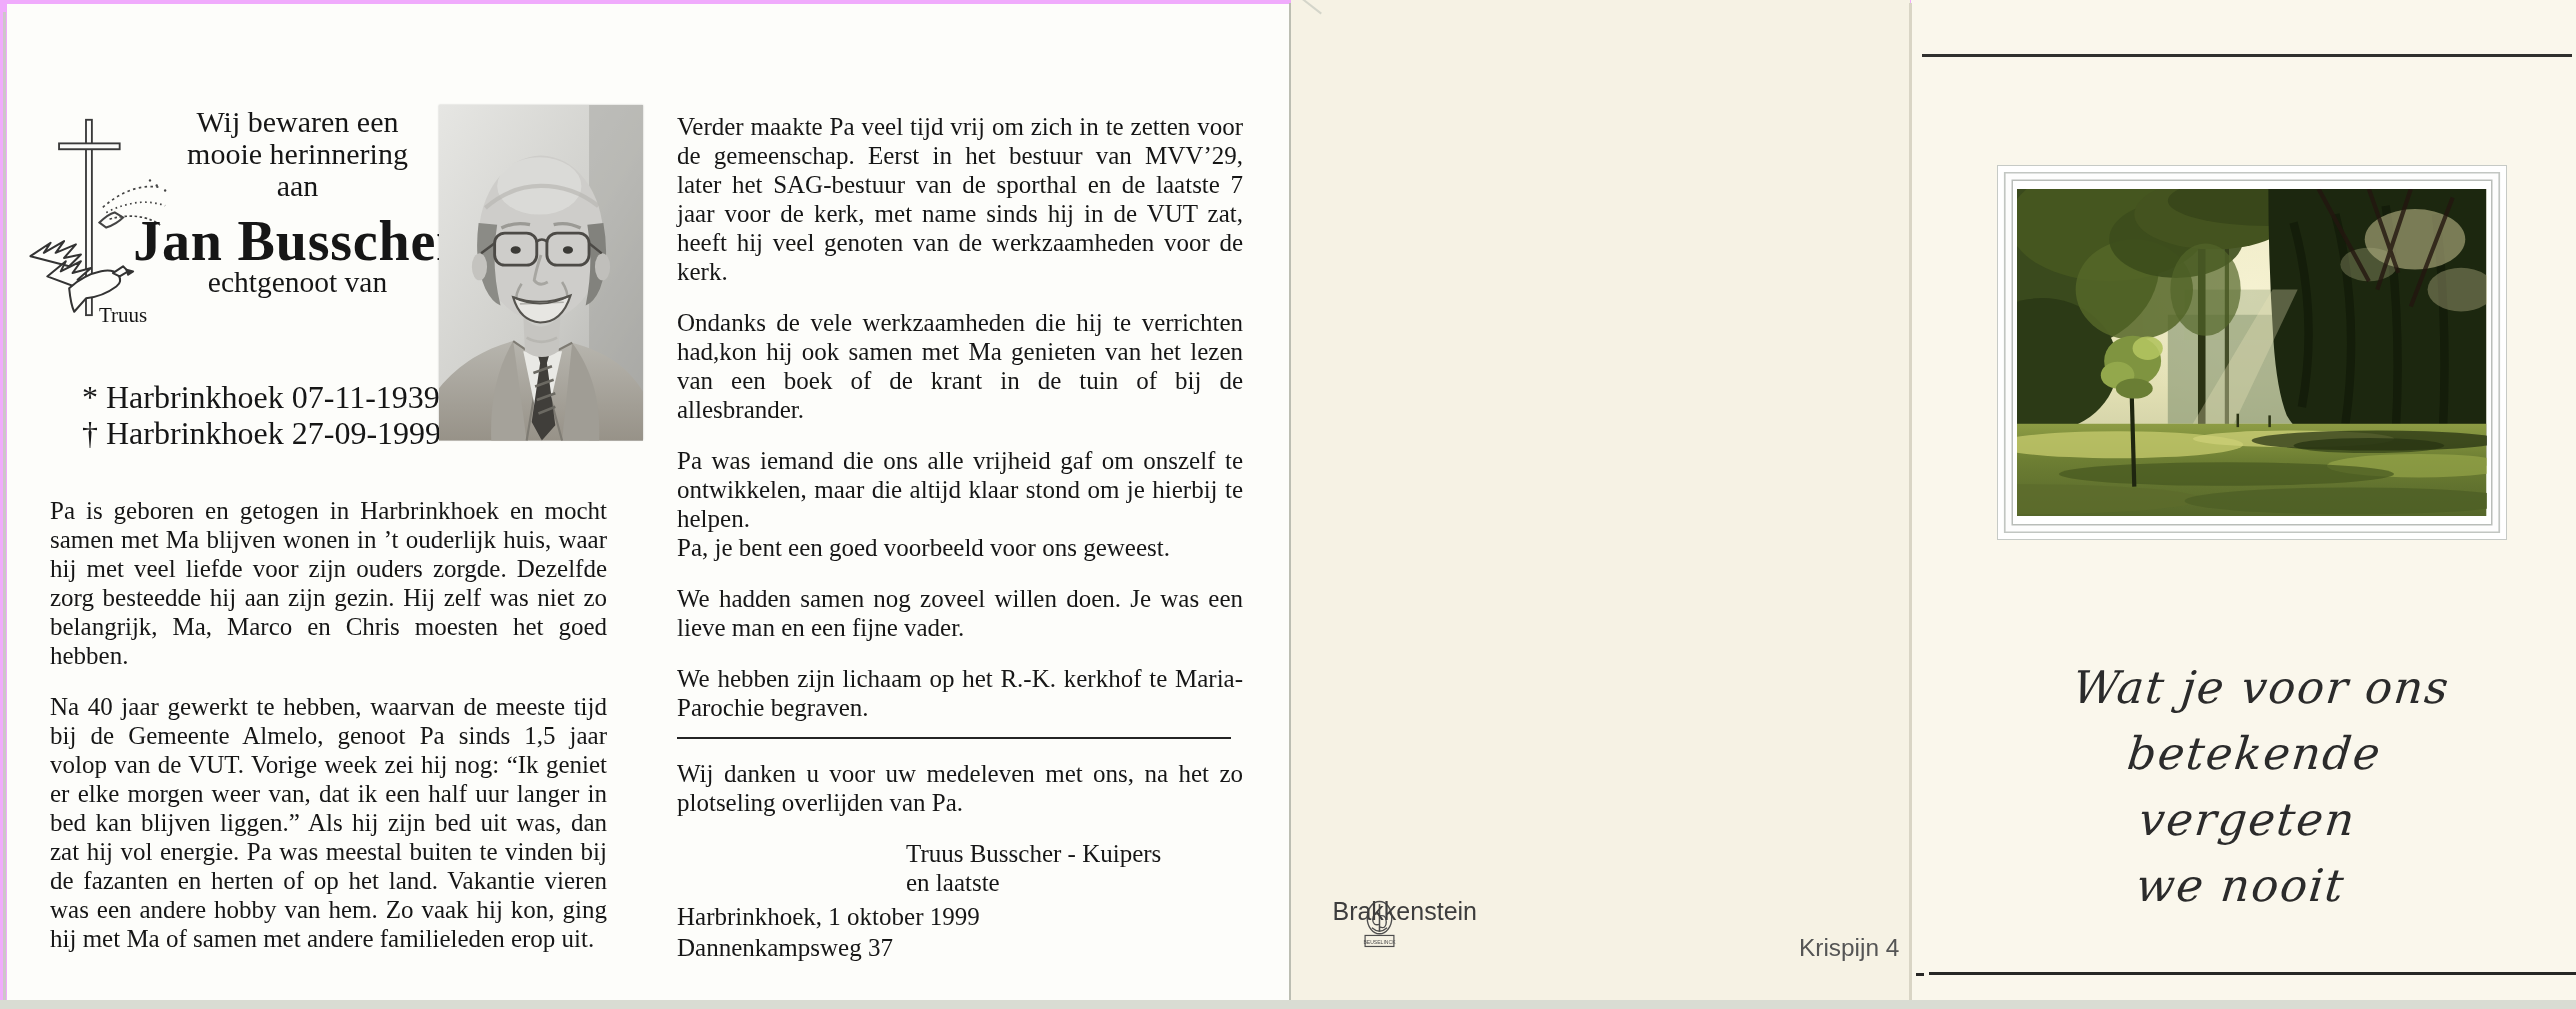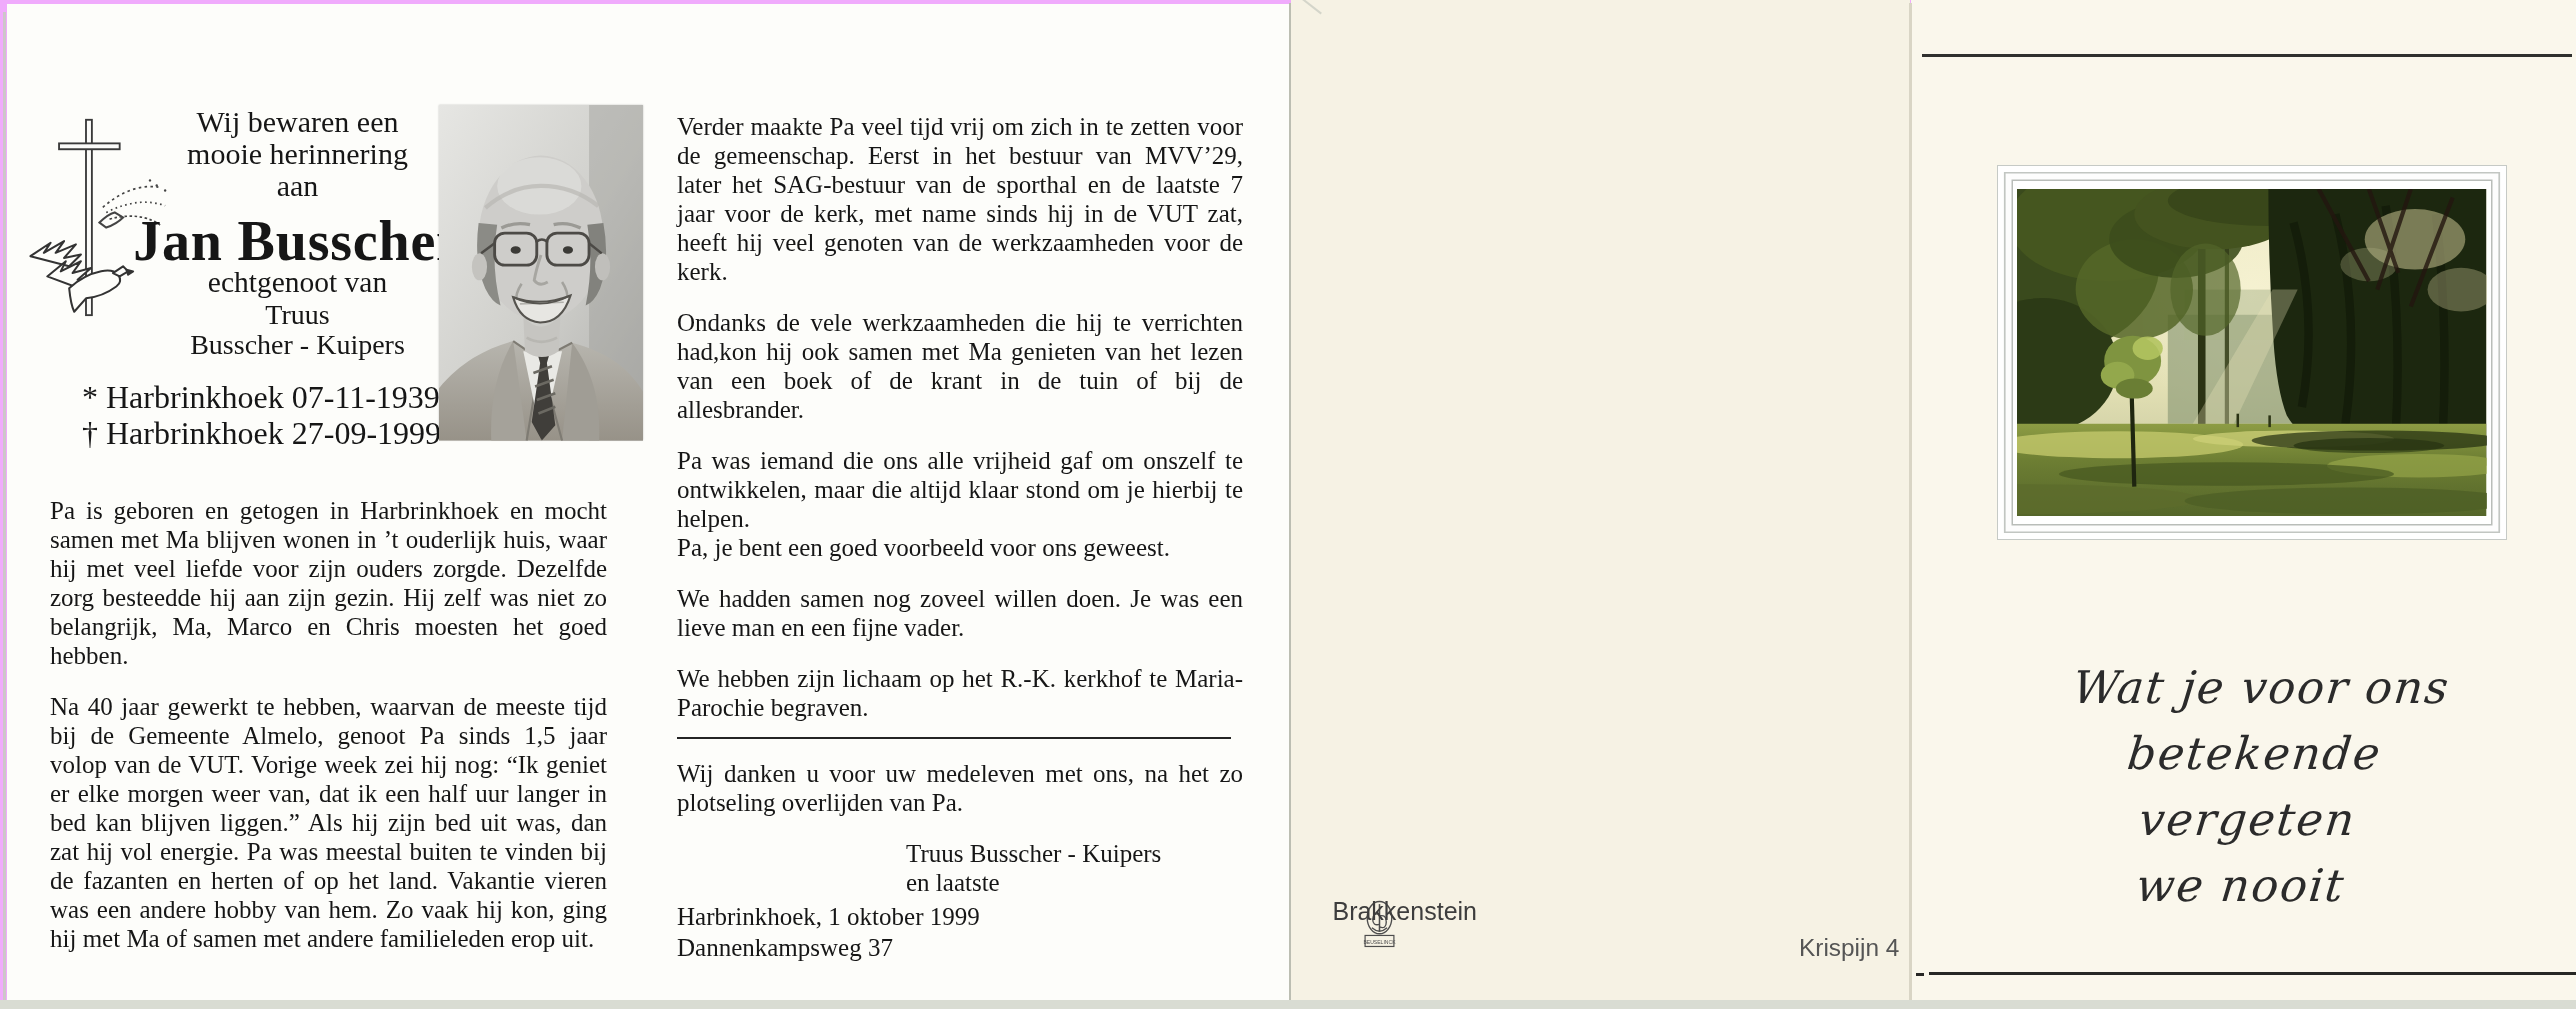--- a/index.html
+++ b/index.html
@@ -15,22 +15,22 @@
   .fold-line{position:absolute;left:1909px;top:2.5px;width:2.5px;height:999px;background:#d9d5c5;}
   .right-card{position:absolute;left:1911px;top:0;width:665px;height:1001px;background:#faf7ec;}
   .bottom-strip{position:absolute;left:0;top:1000px;width:2576px;height:10px;background:#d9dcd3;}
 
   
   .intro-block{position:absolute;left:99px;top:106px;width:397px;text-align:center;
                font-size:30px;line-height:32px;}
   .name-line{position:absolute;left:99px;top:209px;width:397px;text-align:center;
              font-size:56px;font-weight:bold;letter-spacing:0.8px;}
   .relation-line{position:absolute;left:99px;top:266px;width:397px;text-align:center;font-size:29.5px;}
-  .spouse-block{position:absolute;left:99px;top:300px;width:397px;text-align:center;
-                font-size:28px;line-height:30px;}
+  .spouse-block{position:absolute;left:99px;top:300px;width:397px;text-align:left;
+                font-size:21px;line-height:30px;}
   .dates-block{position:absolute;left:82px;top:379px;width:438px;font-size:32px;line-height:36px;}
 
   .illustration{position:absolute;left:22px;top:108px;width:160px;height:215px;}
   .portrait{position:absolute;left:439px;top:105px;width:204px;height:335px;box-shadow:0 0 1.7px rgba(0,0,0,.25);}
 
   
   .bodycol{position:absolute;font-size:25px;line-height:29px;text-align:justify;}
   .bodycol p{margin:0 0 22px 0;}
   .bodycol p.tight{margin:0;}
   #left-col{left:50px;top:496px;width:557px;}
@@ -102,21 +102,20 @@
 
   <div class="intro-block">
     <div>Wij bewaren een</div>
     <div>mooie herinnering</div>
     <div>aan</div>
   </div>
   <div class="name-line">Jan Busscher</div>
   <div class="relation-line">echtgenoot van</div>
   <div class="spouse-block">
     <div>Truus</div>
-    <div>Busscher - Kuipers</div>
   </div>
   <div class="dates-block">
     <div>* Harbrinkhoek 07-11-1939</div>
     <div>† Harbrinkhoek 27-09-1999</div>
   </div>
 
   <div class="portrait">
     <svg viewBox="0 0 242 398" xmlns="http://www.w3.org/2000/svg">
       <defs>
         <linearGradient id="pbg" x1="0" y1="0" x2="1" y2="1">

